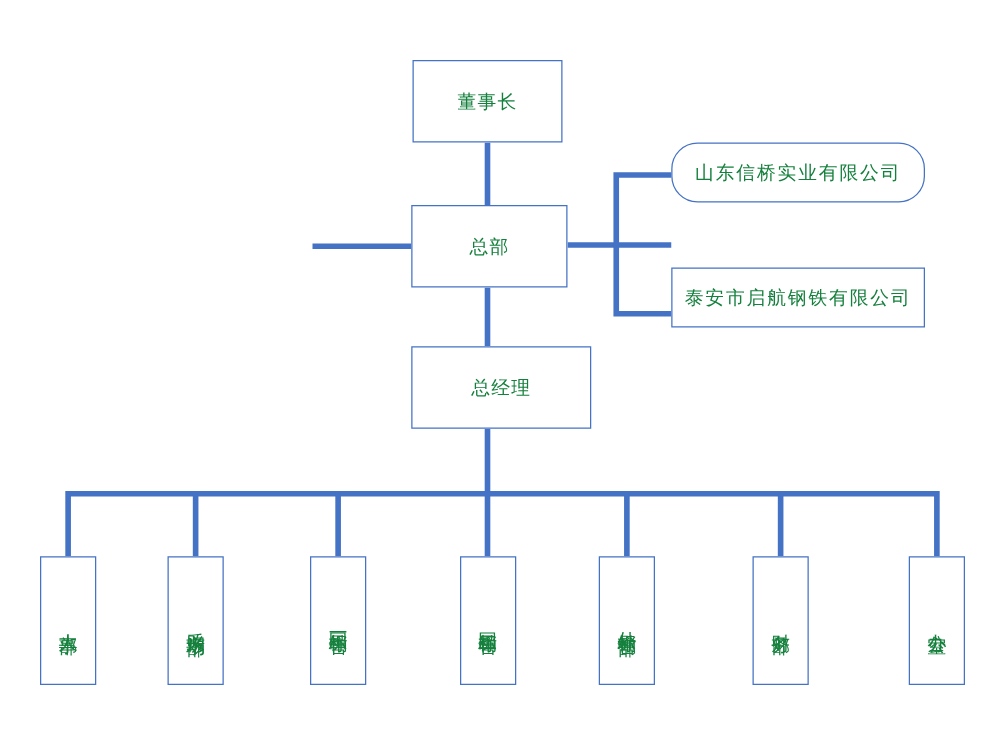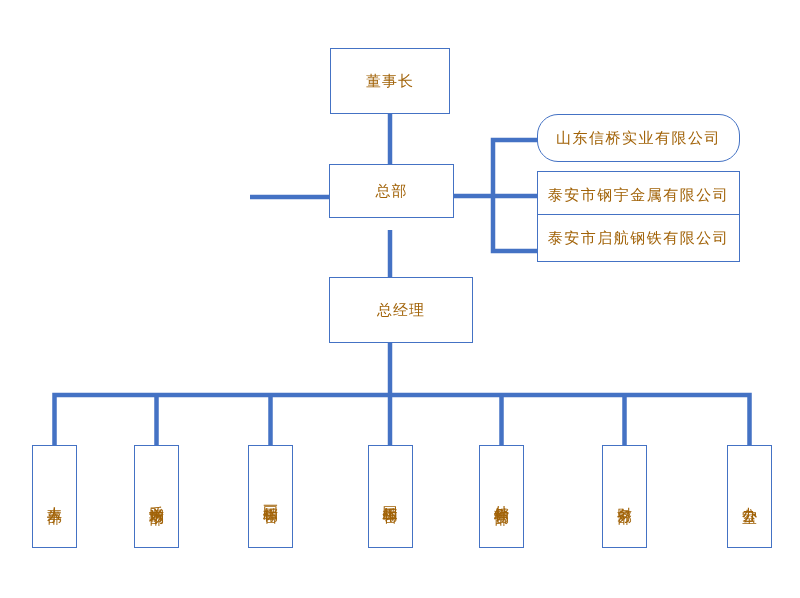--- a/index.html
+++ b/index.html
@@ -23,31 +23,31 @@
     height: 598px;
   }
   .node {
     position: absolute;
     box-sizing: border-box;
     border: 1.4px solid #4472C4;
     background: #ffffff;
     display: flex;
     align-items: center;
     justify-content: center;
-    color: #a16207;
+    color: #15803d;
     font-size: 15px;
     letter-spacing: 1px;
     text-align: center;
     line-height: 1.2;
     white-space: nowrap;
   }
   
   .n-chairman { left: 330px; top: 48px;  width: 120px; height: 66px; }
   .n-board    { left: 124px; top: 164px; width: 126px; height: 66px; }
-  .n-hq       { left: 329px; top: 164px; width: 125px; height: 54px; }
+  .n-hq       { left: 329px; top: 164px; width: 125px; height: 66px; }
   .n-gm       { left: 329px; top: 277px; width: 144px; height: 66px; }
   
   .n-sub  { left: 537px; width: 203px; height: 48px; letter-spacing: 1.5px; }
   .n-sub1 { top: 114px; border-radius: 21px; }
   .n-sub2 { top: 171px; }
   .n-sub3 { top: 214px; }
   
   .n-dept {
     top: 445px;
     width: 45px;
@@ -98,21 +98,20 @@
 
   <div class="node n-chairman">董事长</div>
 
 
   <div class="node n-hq">总部</div>
 
   <div class="node n-gm">总经理</div>
 
   <div class="node n-sub n-sub1">山东信桥实业有限公司</div>
 
-  <div class="node n-sub n-sub2">泰安市钢宇金属有限公司</div>
 
   <div class="node n-sub n-sub3">泰安市启航钢铁有限公司</div>
 
   <div class="node n-dept n-d1">
     <span class="vtext">人事部</span>
   </div>
   <div class="node n-dept n-d2">
     <span class="vtext">采购市场部</span>
   </div>
   <div class="node n-dept n-d3">

